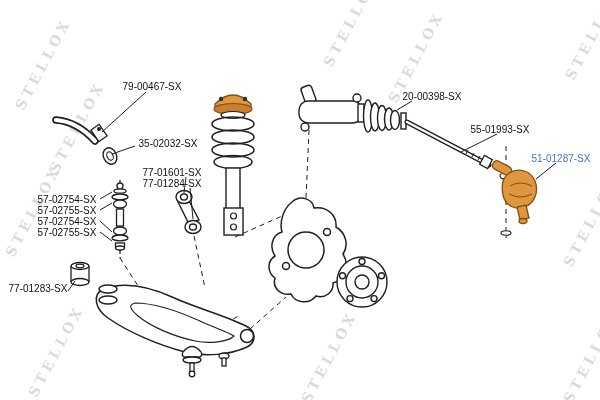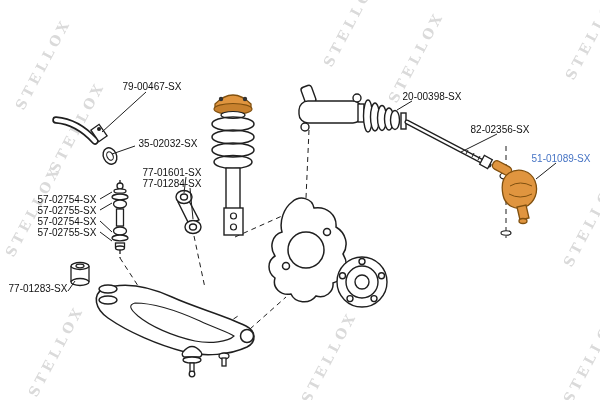--- a/index.html
+++ b/index.html
@@ -186,16 +186,16 @@
   <div class="label" style="left:152px;top:86px">79-00467-SX</div>
   <div class="label" style="left:168px;top:143px">35-02032-SX</div>
   <div class="label" style="left:172px;top:172px">77-01601-SX</div>
   <div class="label" style="left:172px;top:183px">77-01284-SX</div>
   <div class="label" style="left:67px;top:199px">57-02754-SX</div>
   <div class="label" style="left:67px;top:210px">57-02755-SX</div>
   <div class="label" style="left:67px;top:221px">57-02754-SX</div>
   <div class="label" style="left:67px;top:232px">57-02755-SX</div>
   <div class="label" style="left:38px;top:288px">77-01283-SX</div>
   <div class="label" style="left:432px;top:96px">20-00398-SX</div>
-  <div class="label" style="left:500px;top:129px">82-02356-SX</div>
-  <div class="label highlight" style="left:561px;top:158px">51-01089-SX</div>
+  <div class="label" style="left:500px;top:129px">55-01993-SX</div>
+  <div class="label highlight" style="left:561px;top:158px">51-01287-SX</div>
 
 </div>
 
 </body></html>

